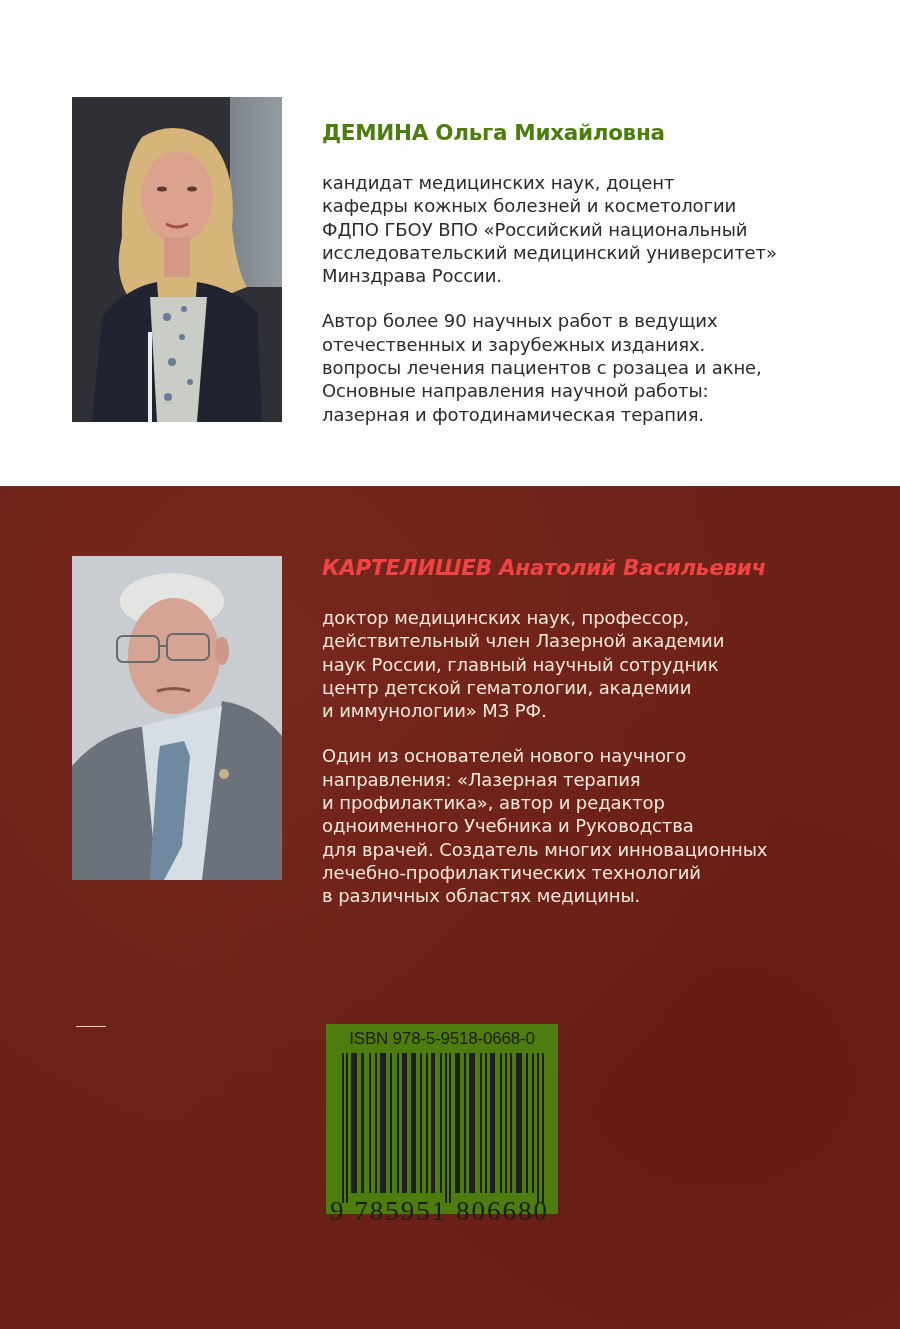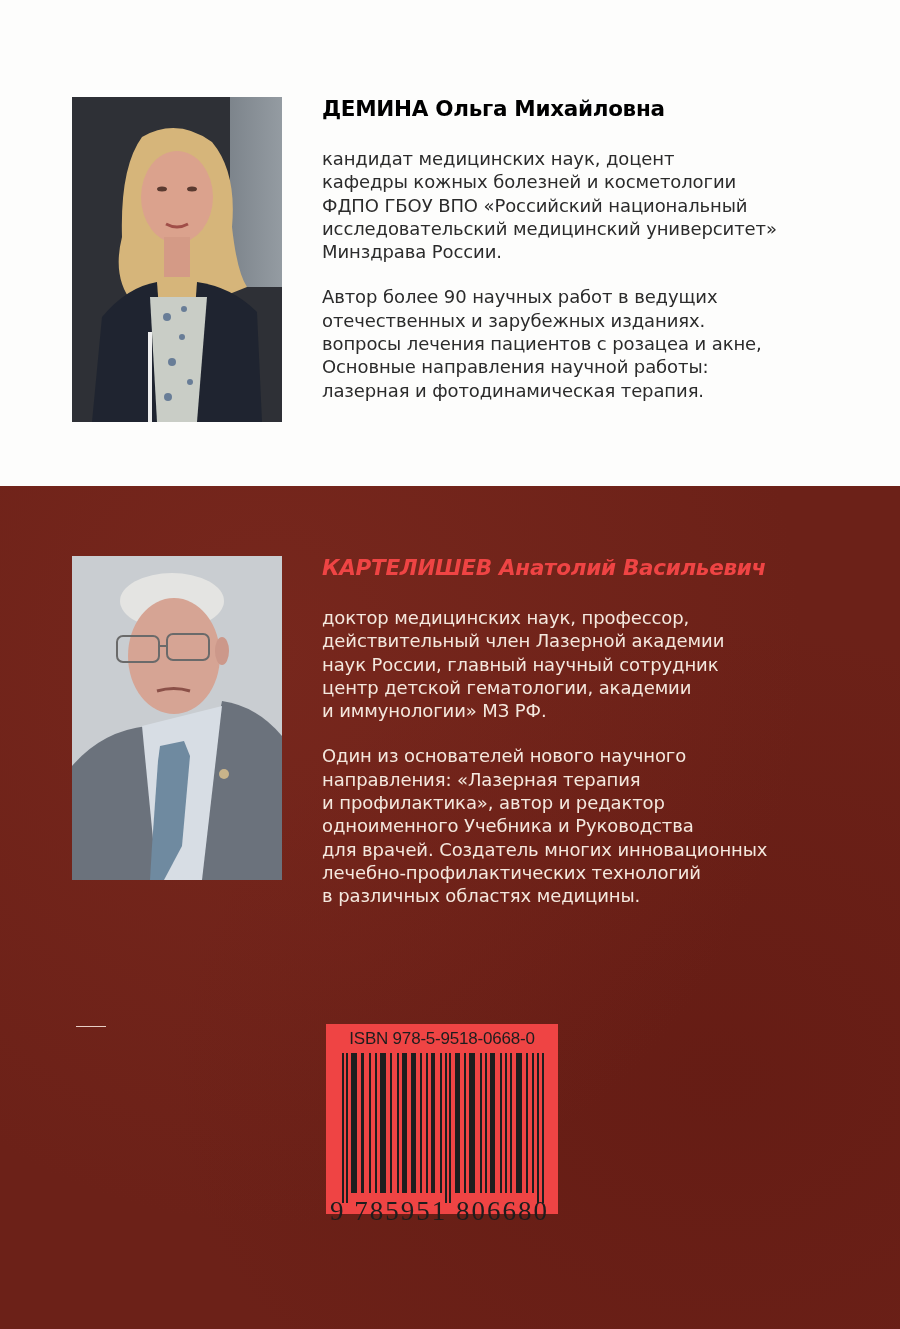--- a/index.html
+++ b/index.html
@@ -30,31 +30,31 @@
       position: absolute; left: 322px; width: 520px;
     }
     .bio-1 { top: 96px; color: #2b2b2b; }
     .bio-2 { top: 555px; color: #f4e8de; }
 
     .name {
       font-family: "DejaVu Sans", sans-serif;
       font-weight: bold; font-size: 21.5px; letter-spacing: -0.3px;
       margin: 0 0 26px 0; white-space: nowrap;
     }
-    .bio-1 .name { color: #000000; }
+    .bio-1 .name { color: #4d7c0f; margin-top: 24px; }
     .bio-2 .name { color: #ef4444; font-style: italic; }
     .para { margin: 8px 0 22px 0; }
     .line {
       display: block; font-size: 18px; line-height: 23.3px; white-space: nowrap;
       letter-spacing: -0.1px;
     }
 
     .barcode-box {
       position: absolute; left: 326px; top: 1024px; width: 232px; height: 190px;
-      background: #ef4444;
+      background: #4d7c0f;
     }
     .isbn-text {
       position: absolute; left: 0; top: 5px; width: 232px; text-align: center;
       font-family: "Liberation Sans", sans-serif; font-size: 17px; color: #1d1d1d;
       letter-spacing: -0.2px;
     }
     .bars {
       position: absolute; left: 16px; top: 29px; width: 205px; height: 150px;
     }
     .bars svg { display: block; }

